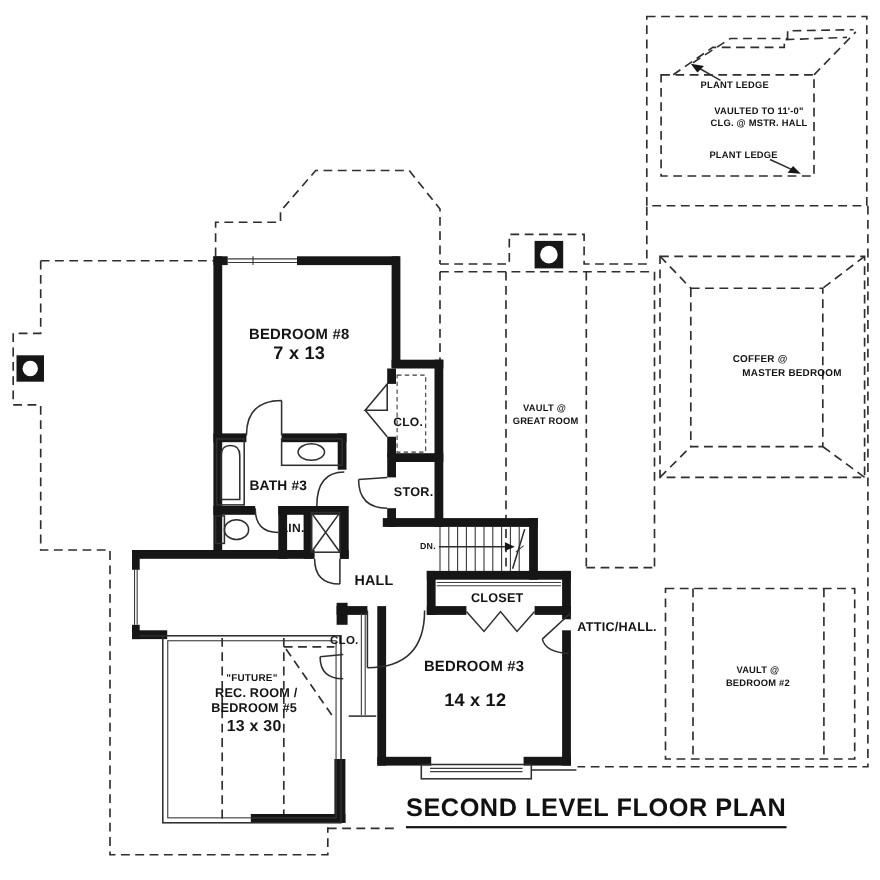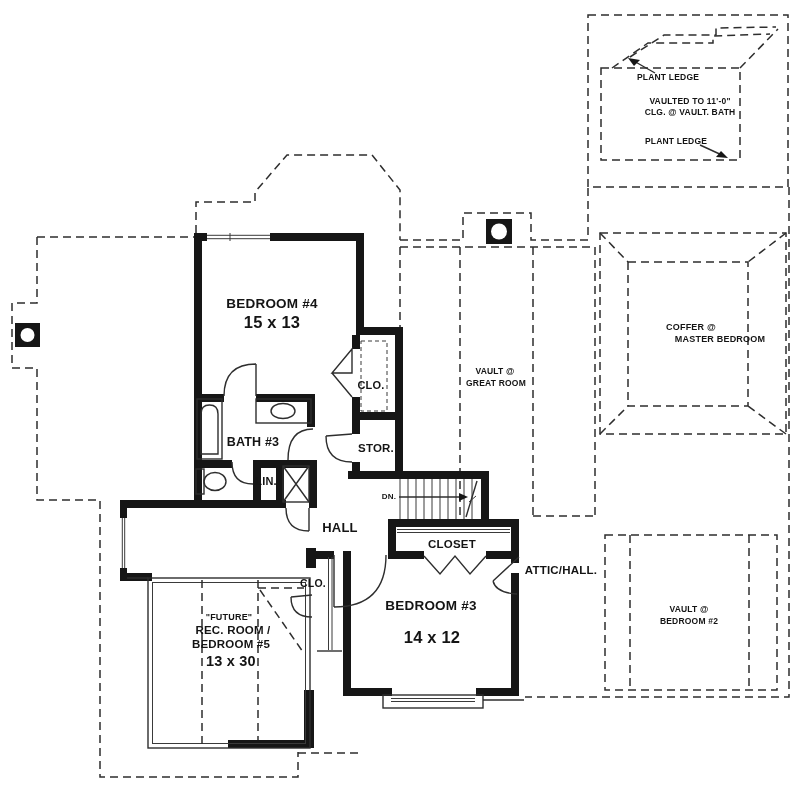--- a/index.html
+++ b/index.html
@@ -194,47 +194,48 @@
     <path class="thin" d="M334,555 V607 M386,555 Q386,607 334,607"></path>
     <path class="thin" d="M424,556 L440,574 L455,556 L470,574 L486,556"></path>
     <path class="thin" d="M519,557 L493,581 M493,581 Q496,593 517,594"></path>
     <path class="thin" d="M312,595 L291,597 M291,597 Q291,617 312,617"></path>
     <path class="thin" d="M352,349 L332,373 L352,373 Z M352,397 L332,373"></path>
   </g>
 </svg>
 
 <div class="lbl" style="left:668px;top:77px;font-size:8.5px">PLANT LEDGE</div>
 <div class="lbl" style="left:690px;top:101px;font-size:8.5px">VAULTED TO 11'-0"</div>
-<div class="lbl" style="left:690px;top:112px;font-size:8.5px">CLG. @ VAULT. BATH</div>
+<div class="lbl" style="left:690px;top:112px;font-size:8.5px">CLG. @ MSTR. HALL</div>
 <div class="lbl" style="left:676px;top:141px;font-size:8.5px">PLANT LEDGE</div>
 
 <div class="lbl" style="left:691px;top:327px;font-size:9px">COFFER @</div>
 <div class="lbl" style="left:720px;top:339px;font-size:9px">MASTER BEDROOM</div>
 
 <div class="lbl" style="left:495px;top:371px;font-size:8.5px">VAULT @</div>
 <div class="lbl" style="left:496px;top:383px;font-size:8.5px">GREAT ROOM</div>
 
 <div class="lbl" style="left:689px;top:609px;font-size:8.5px">VAULT @</div>
 <div class="lbl" style="left:689px;top:621px;font-size:8.5px">BEDROOM #2</div>
 
-<div class="lbl" style="left:272px;top:304px;font-size:13.5px">BEDROOM #4</div>
-<div class="lbl" style="left:272px;top:322px;font-size:16.5px">15 x 13</div>
+<div class="lbl" style="left:272px;top:304px;font-size:13.5px">BEDROOM #8</div>
+<div class="lbl" style="left:272px;top:322px;font-size:16.5px">7 x 13</div>
 
 <div class="lbl" style="left:371px;top:385px;font-size:11px">CLO.</div>
 <div class="lbl" style="left:253px;top:442px;font-size:12.5px">BATH #3</div>
 <div class="lbl" style="left:376px;top:449px;font-size:11.5px">STOR.</div>
 <div class="lbl" style="left:266px;top:481px;font-size:11px">LIN.</div>
 <div class="lbl" style="left:389px;top:497px;font-size:8px">DN.</div>
 <div class="lbl" style="left:340px;top:527px;font-size:13px">HALL</div>
 <div class="lbl" style="left:452px;top:545px;font-size:11.5px">CLOSET</div>
 <div class="lbl" style="left:561px;top:571px;font-size:11.5px">ATTIC/HALL.</div>
 <div class="lbl" style="left:313px;top:583px;font-size:10.5px">CLO.</div>
 
 <div class="lbl" style="left:229px;top:617px;font-size:9px">"FUTURE"</div>
 <div class="lbl" style="left:233px;top:631px;font-size:11.5px">REC. ROOM /</div>
 <div class="lbl" style="left:231px;top:645px;font-size:11.5px">BEDROOM #5</div>
 <div class="lbl" style="left:231px;top:661px;font-size:14.5px">13 x 30</div>
 
 <div class="lbl" style="left:431px;top:606px;font-size:13.5px">BEDROOM #3</div>
 <div class="lbl" style="left:432px;top:637px;font-size:16.5px">14 x 12</div>
 
+<div class="title" style="left:542px;top:737px">SECOND LEVEL FLOOR PLAN</div>
 
 </div>
 
 </body></html>

